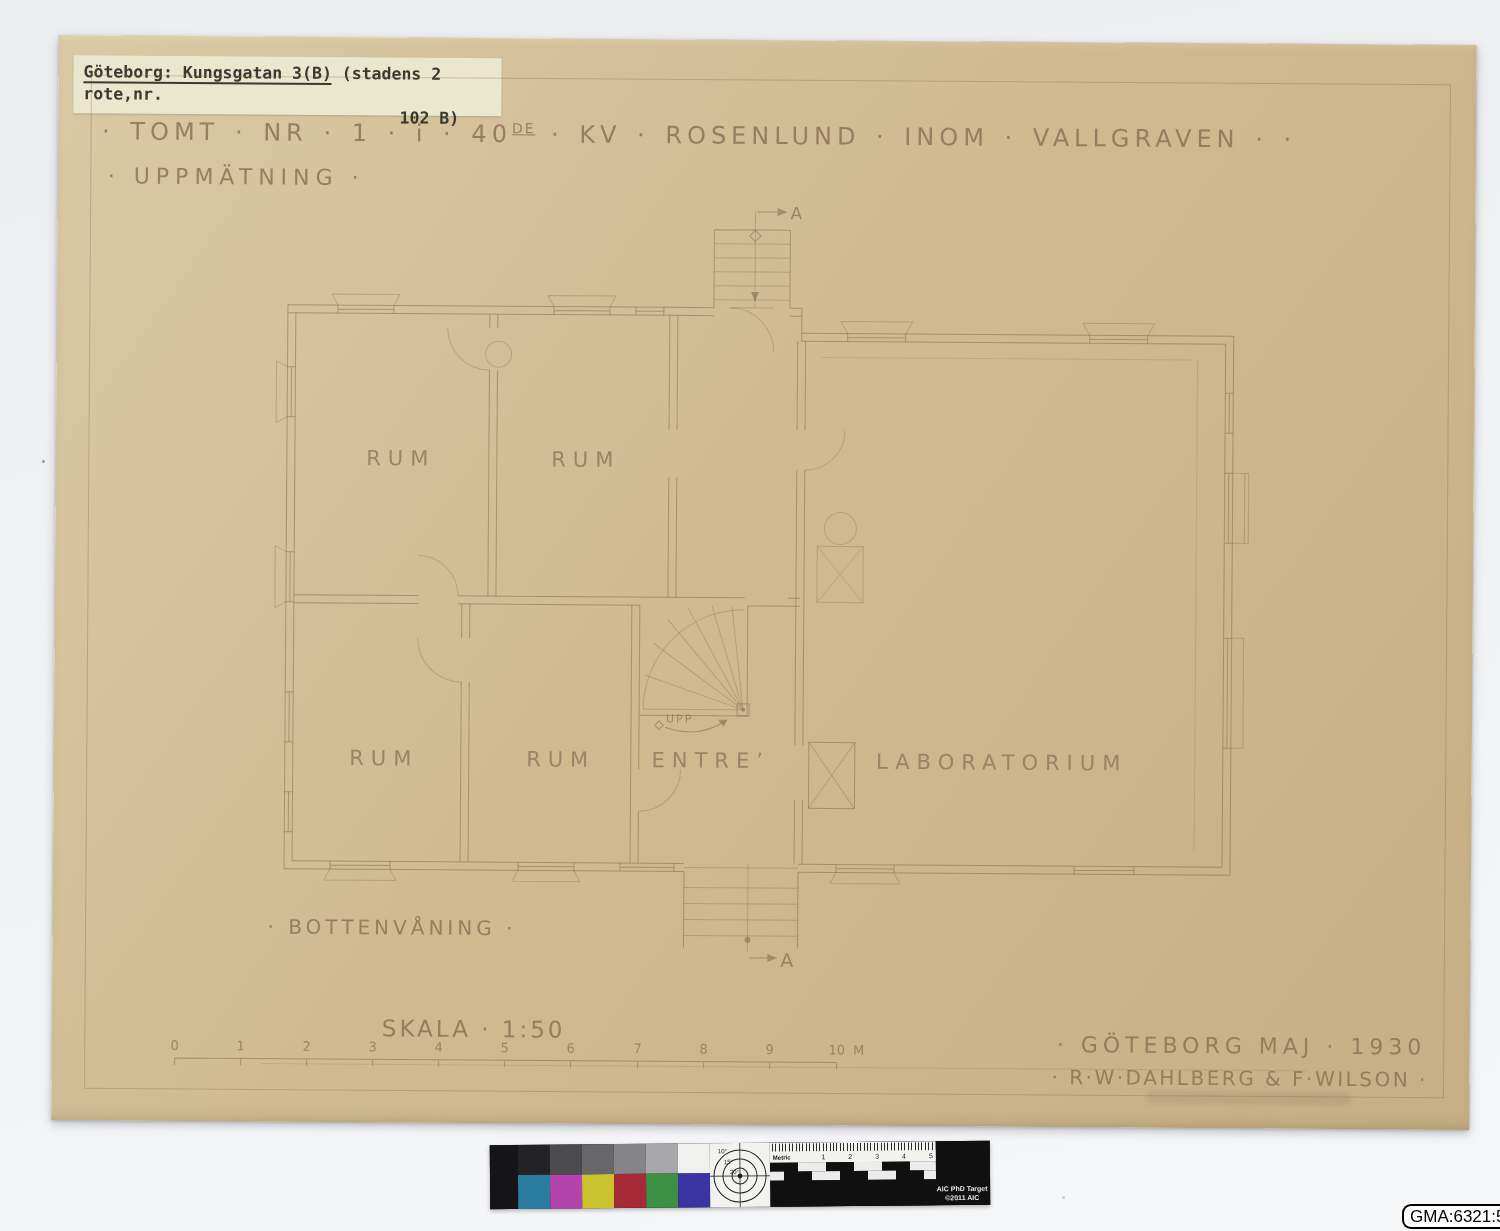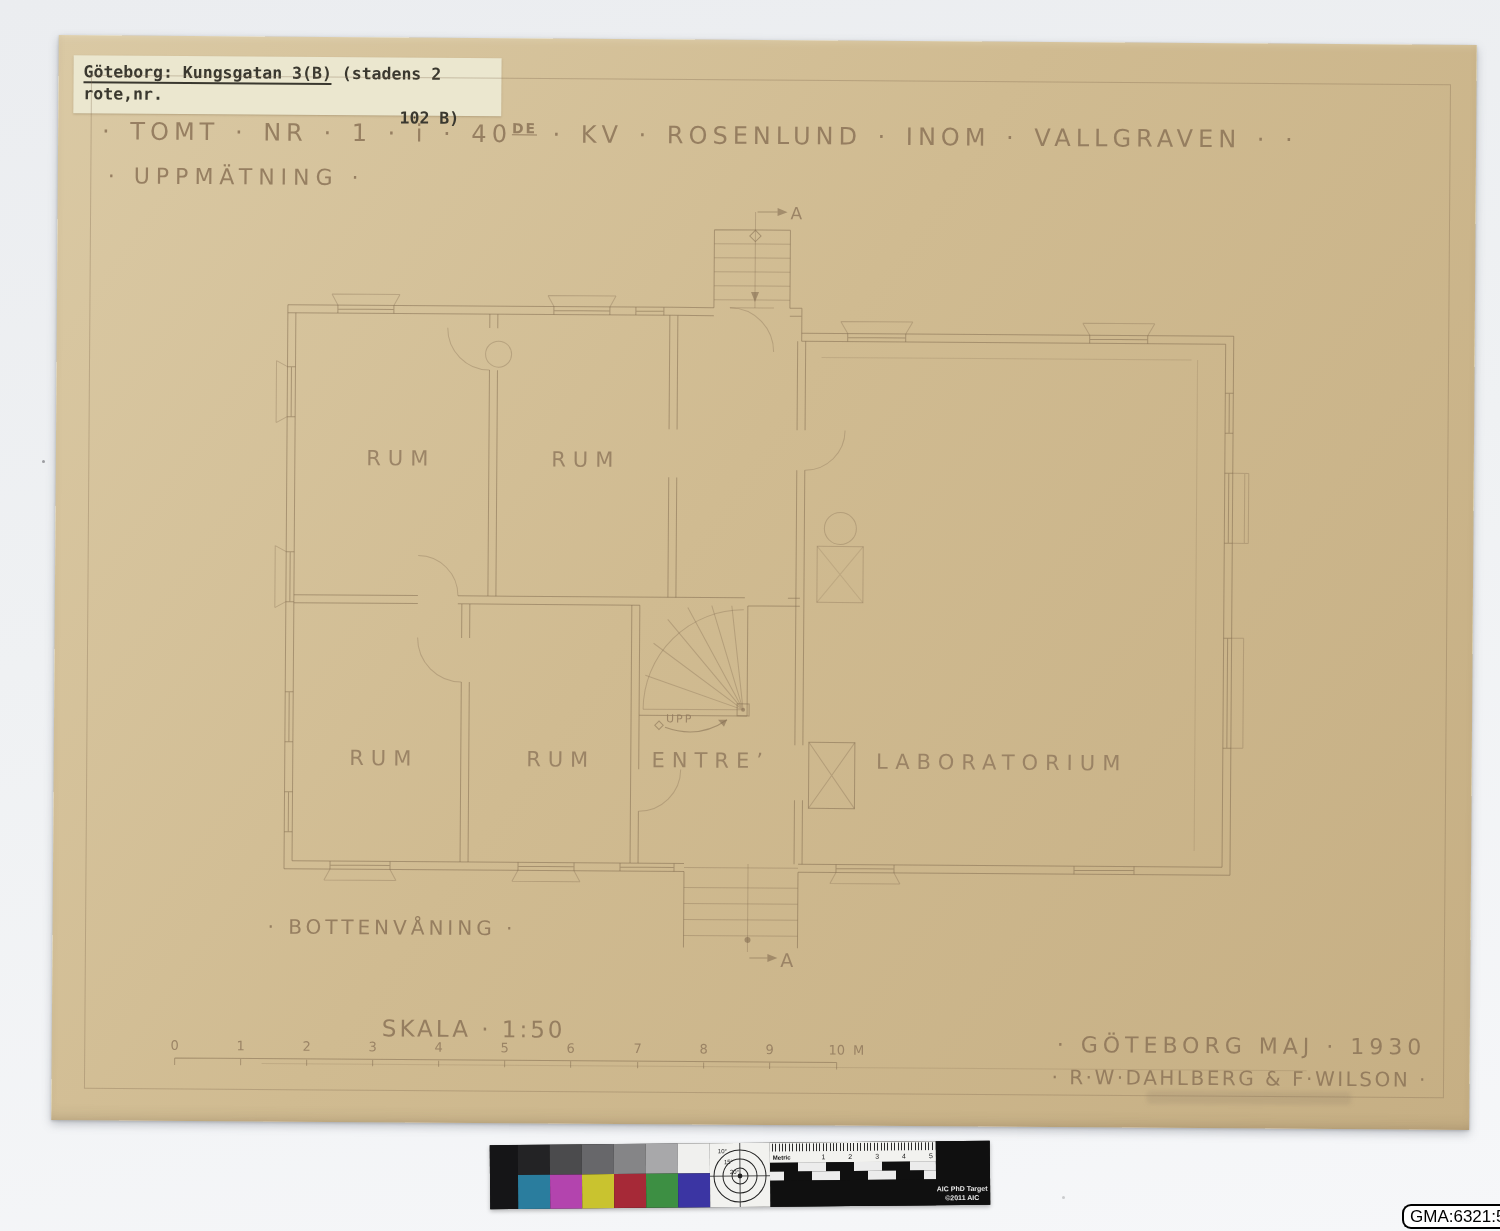--- a/index.html
+++ b/index.html
@@ -8,21 +8,21 @@
          font-family:"DejaVu Sans",sans-serif;}
   
   .paper{position:absolute;left:55px;top:40px;width:1418px;height:1085px;
          background:linear-gradient(125deg,#dac9a4 0%,#d0bb91 45%,#c6af84 100%);
          transform:rotate(0.4deg);transform-origin:50% 50%;
          box-shadow:0 4px 10px rgba(90,95,105,0.35),0 1px 3px rgba(0,0,0,0.18);}
   .paper::after{content:"";position:absolute;inset:0;pointer-events:none;
          box-shadow:inset 0 -10px 18px -14px rgba(80,60,40,0.45),inset 0 6px 14px -12px rgba(255,255,240,0.8);}
   .hand{color:rgba(141,117,89,0.88);}
   .h-title{position:absolute;left:44px;top:82px;font-size:24px;letter-spacing:5px;word-spacing:3px;white-space:nowrap;}
-  .h-title .sup{vertical-align:super;font-size:0.58em;text-decoration:underline;letter-spacing:2px;font-weight:bold;}
+  .h-title .sup{vertical-align:super;font-size:0.58em;text-decoration:underline;letter-spacing:2px;}
   .h-sub{position:absolute;left:50px;top:128px;font-size:22px;letter-spacing:6px;}
   .h-floor{position:absolute;left:215px;top:878px;font-size:20px;letter-spacing:4px;}
   .h-skala{position:absolute;left:330px;top:978px;font-size:23px;letter-spacing:3px;}
   .h-sig1{position:absolute;left:1005px;top:990px;font-size:22px;letter-spacing:5px;white-space:nowrap;}
   .h-sig2{position:absolute;left:1000px;top:1023px;font-size:20px;letter-spacing:2.5px;white-space:nowrap;}
   .smudge{position:absolute;left:1095px;top:1048px;width:205px;height:13px;
           background:rgba(110,100,85,0.14);filter:blur(2px);border-radius:4px;}
   
   .arch-label{position:absolute;left:15px;top:20px;width:428px;height:58px;background:#ebe7cf;
           box-shadow:0 1px 2px rgba(120,100,70,0.35);padding:6px 8px 0 10px;box-sizing:border-box;

